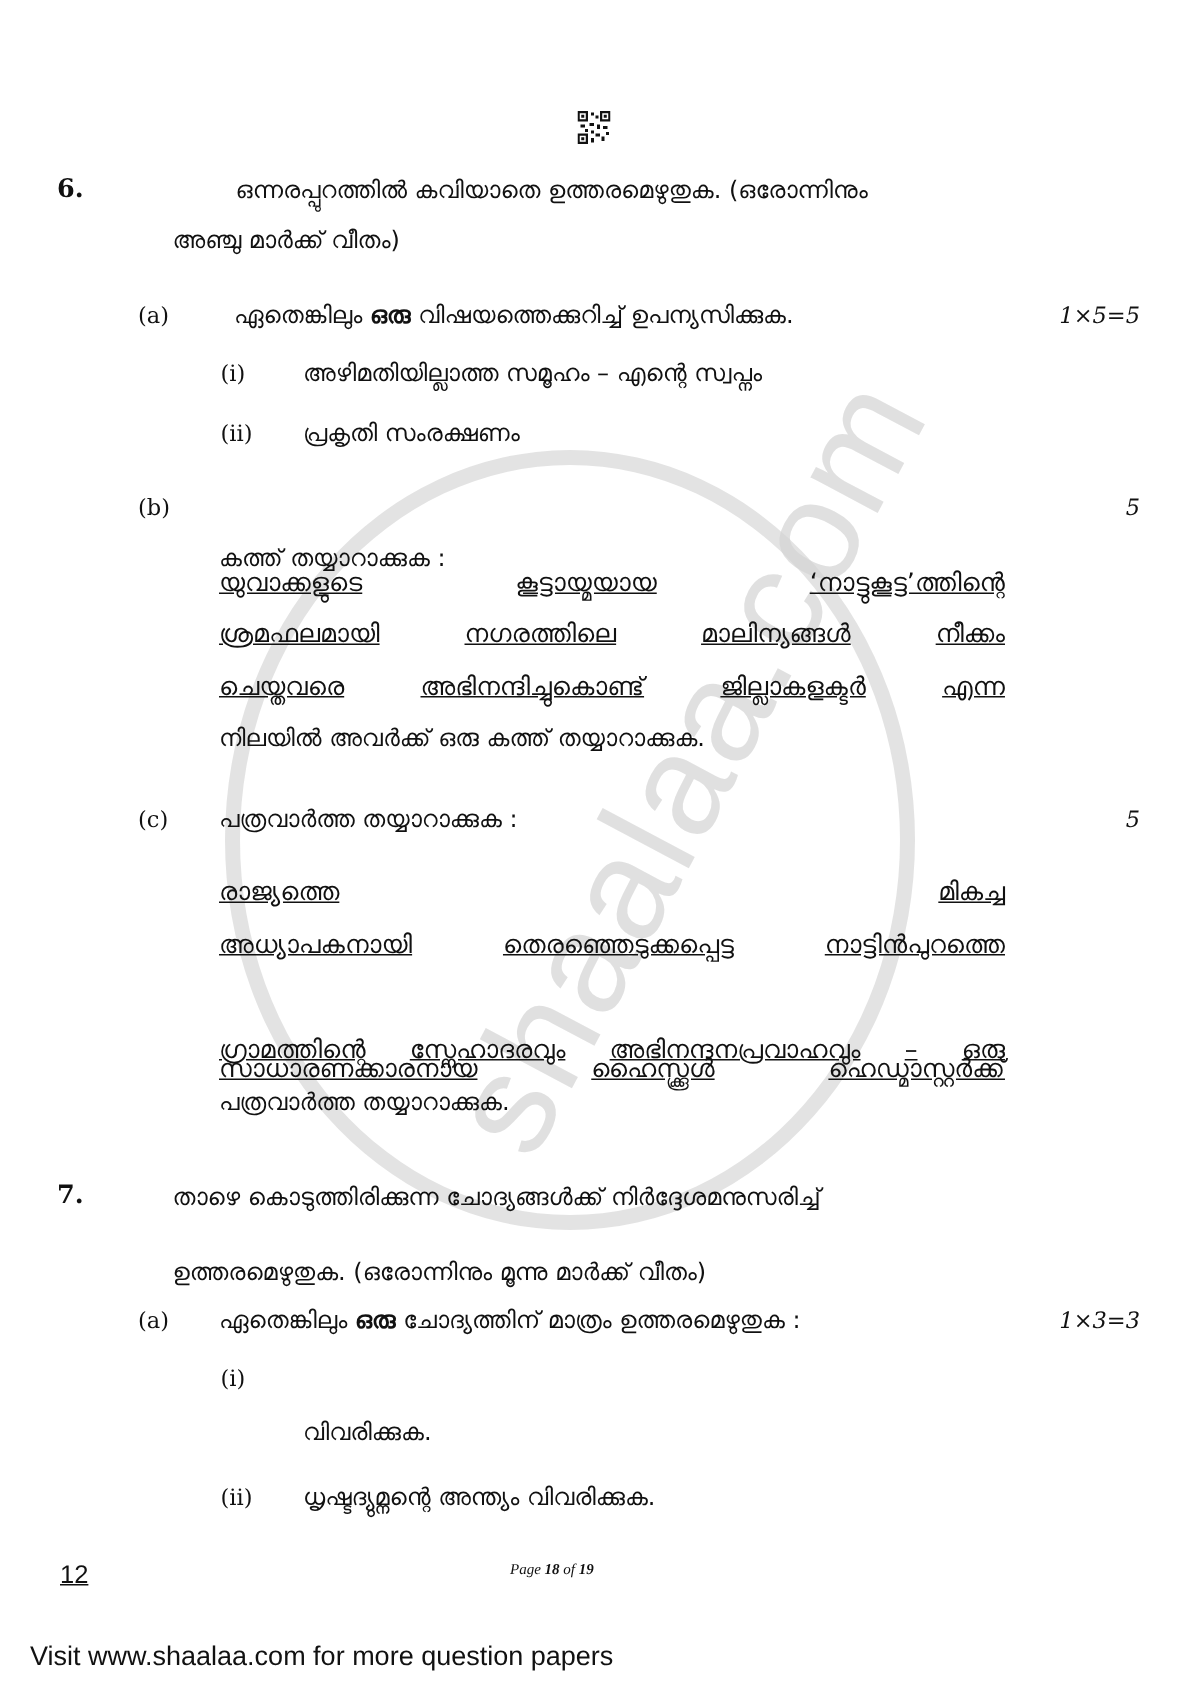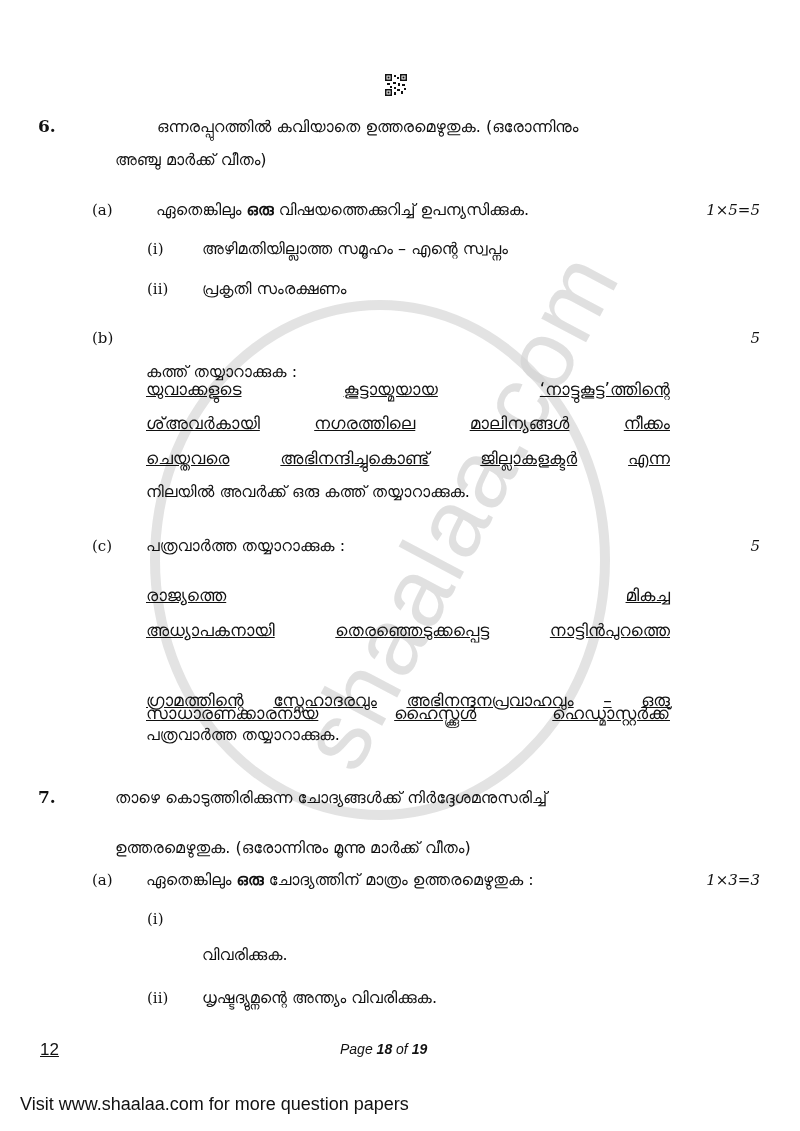--- a/index.html
+++ b/index.html
@@ -44,21 +44,21 @@
       font-size: 17px; white-space: nowrap; text-decoration: underline;
     }
     b.bold { font-weight: bold; }
 
     .footer-num {
       position: absolute; left: 40px; top: 1040px;
       font-family: "Liberation Sans", sans-serif; font-size: 17px; text-decoration: underline;
     }
     .footer-page {
       position: absolute; left: 340px; top: 1041px;
-      font-family: Liberation Sans, sans-serif; font-style: italic; font-size: 14px;
+      font-family: Liberation Serif, serif; font-style: italic; font-size: 10px;
     }
     .footer-page b { font-weight: bold; }
     .visit {
       position: absolute; left: 20px; top: 1094px;
       font-family: "Liberation Sans", sans-serif; font-size: 18px; color: #111;
     }
   </style>
 </head>
 <body>
 
@@ -110,21 +110,21 @@
   <div class="sub-label" style="left:92px; top:329px;">(b)</div>
   <div class="ml" style="left:146px; top:324px;margin-top:38px;">കത്ത് തയ്യാറാക്കുക :</div>
   <div class="marks" style="left:660px; width:100px; top:329px;">5</div>
 
   <div class="justify-line" style="left:146px; width:524px; top:379px;">
     <span>യുവാക്കളുടെ</span>
     <span>കൂട്ടായ്മയായ</span>
     <span>‘നാട്ടുകൂട്ട’ത്തിന്റെ</span>
   </div>
   <div class="justify-line" style="left:146px; width:524px; top:413px;">
-    <span>ശ്അവർകായി</span>
+    <span>ശ്രമഫലമായി</span>
     <span>നഗരത്തിലെ</span>
     <span>മാലിന്യങ്ങൾ</span>
     <span>നീക്കം</span>
   </div>
   <div class="justify-line" style="left:146px; width:524px; top:448px;">
     <span>ചെയ്തവരെ</span>
     <span>അഭിനന്ദിച്ചുകൊണ്ട്</span>
     <span>ജില്ലാകളക്ടർ</span>
     <span>എന്ന</span>
   </div>

